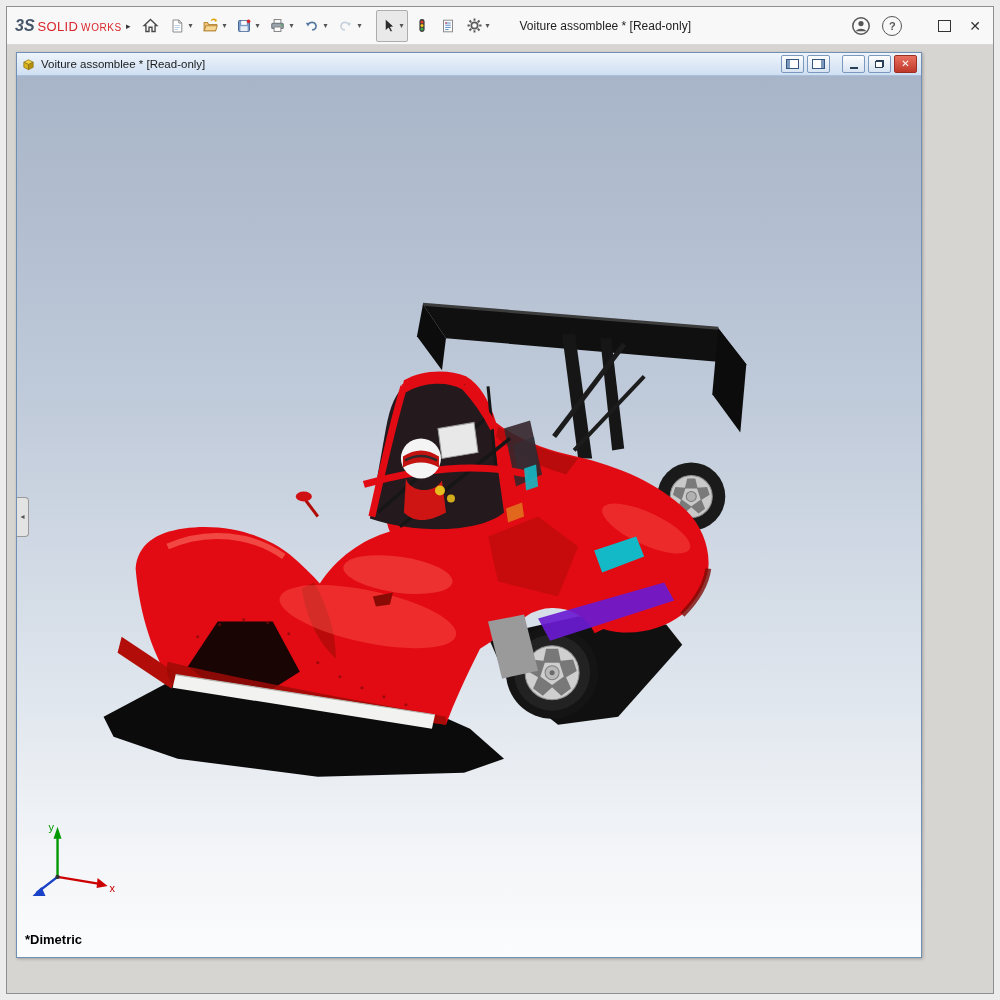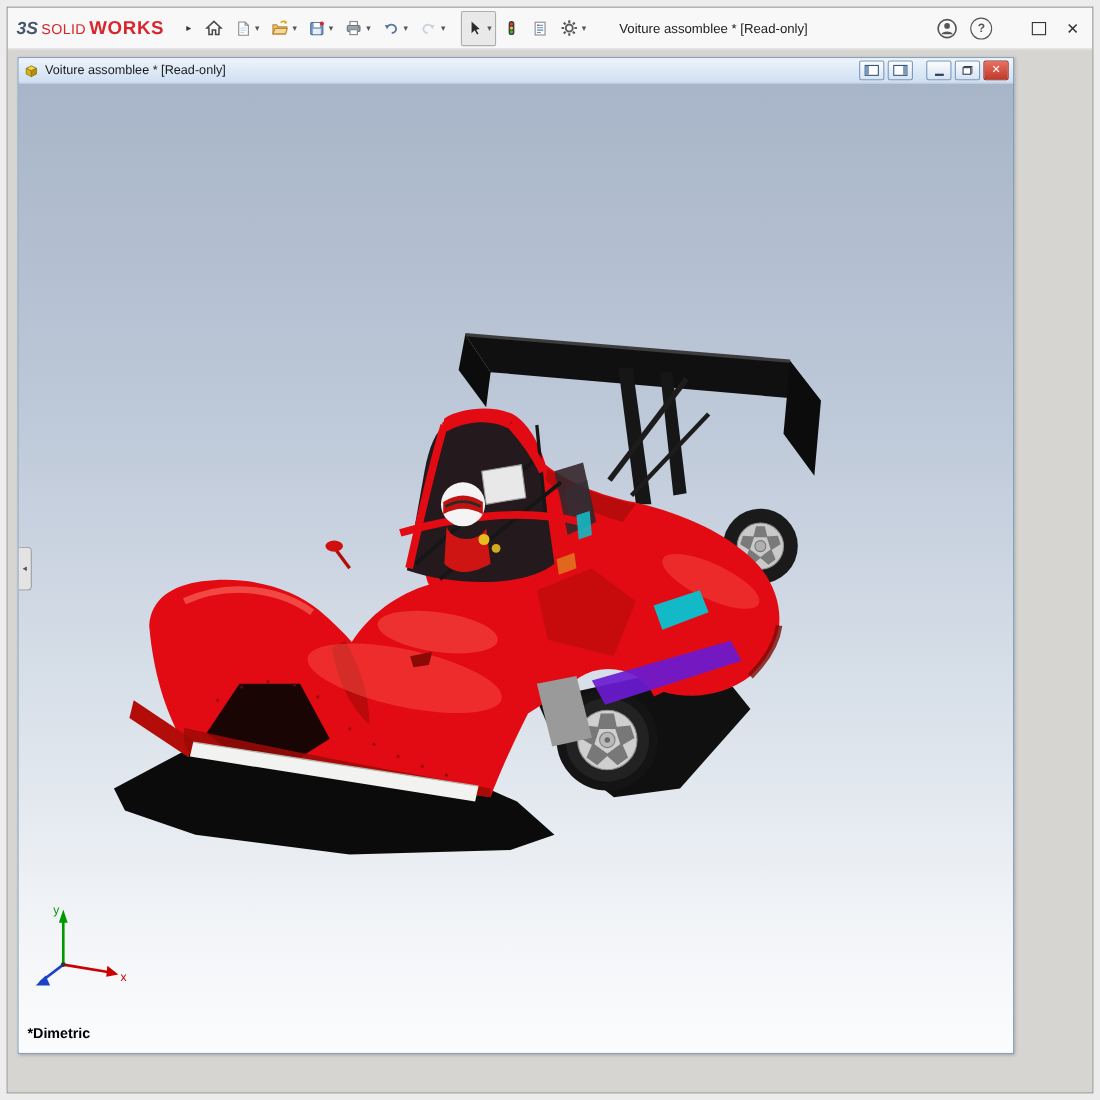--- a/index.html
+++ b/index.html
@@ -4,24 +4,24 @@
 <style>
   html,body{margin:0;padding:0;width:1000px;height:1000px;background:#e8e8e8;
     font-family:"Liberation Sans","DejaVu Sans",sans-serif;-webkit-font-smoothing:antialiased;}
   .screen{position:relative;width:1000px;height:1000px;background:#ececec;}
   .app{position:absolute;left:6px;top:6px;right:6px;bottom:6px;border:1px solid #8f8f8f;
     background:#fff;display:flex;flex-direction:column;overflow:hidden;}
 
   
   .toolbar{height:37px;background:#f8f8f8;border-bottom:1px solid #d8d8d8;display:flex;
     align-items:center;padding:0 8px;flex:0 0 auto;}
-  .brand{display:flex;align-items:baseline;gap:3px;margin-right:18px;cursor:default;}
+  .brand{display:flex;align-items:baseline;gap:3px;margin-right:2px;cursor:default;}
   .brand-prefix{font-style:italic;font-weight:bold;font-size:16px;color:#46566a;}
   .brand-strong{font-weight:normal;font-size:13px;color:#d8262c;letter-spacing:.3px;}
-  .brand-light{font-weight:bold;font-size:17px;color:#d8262c;letter-spacing:.6px;}
+  .brand-light{font-weight:normal;font-size:10px;color:#d8262c;letter-spacing:.6px;}
   .flyout{font-size:9px;color:#333;margin:0 8px 0 2px;}
   .tbtn{display:flex;align-items:center;height:26px;padding:2px 3px;border:1px solid transparent;
     border-radius:2px;margin-right:2px;}
   .tbtn.active{background:#e9e9e9;border-color:#adadad;}
   .tbtn svg{display:block;}
   .dd{font-size:8px;color:#555;margin-left:3px;}
   .tbtn.disabled svg{opacity:.45;}
   .main-title{font-size:12px;color:#222;margin-left:24px;white-space:nowrap;}
   .tb-right{margin-left:auto;display:flex;align-items:center;gap:10px;}
   .q-btn{width:18px;height:18px;border:1.4px solid #555;border-radius:50%;display:flex;

